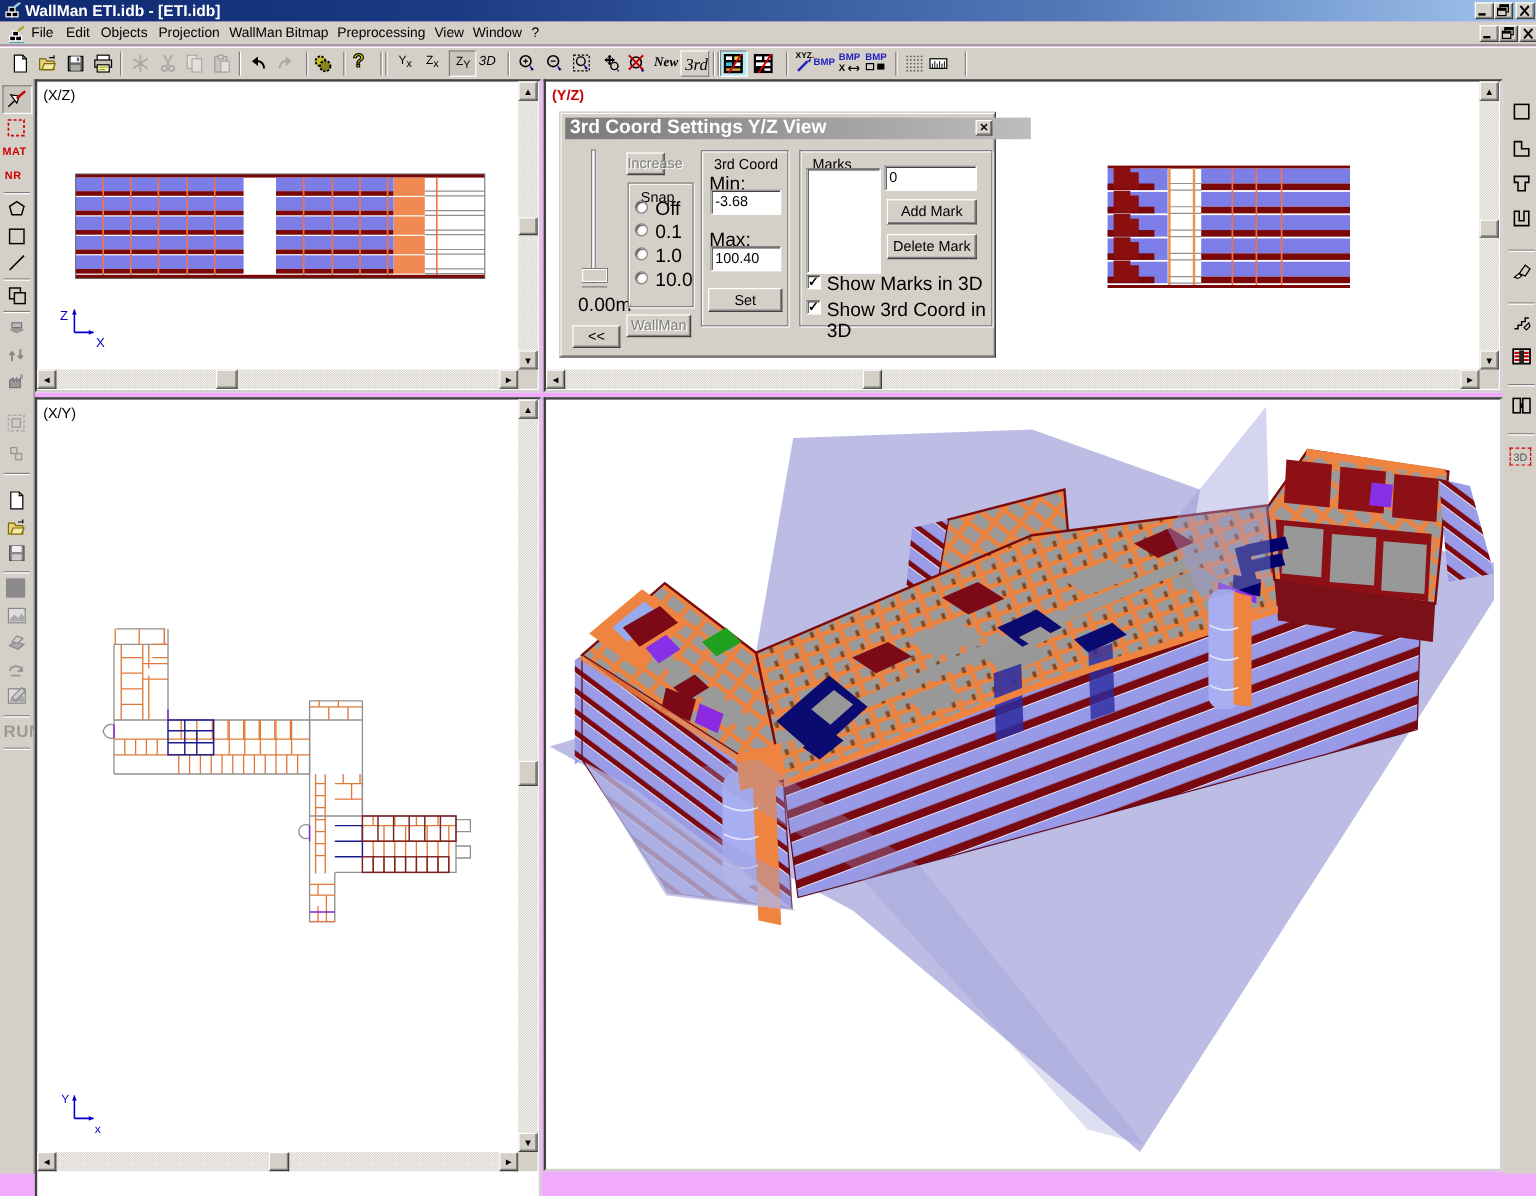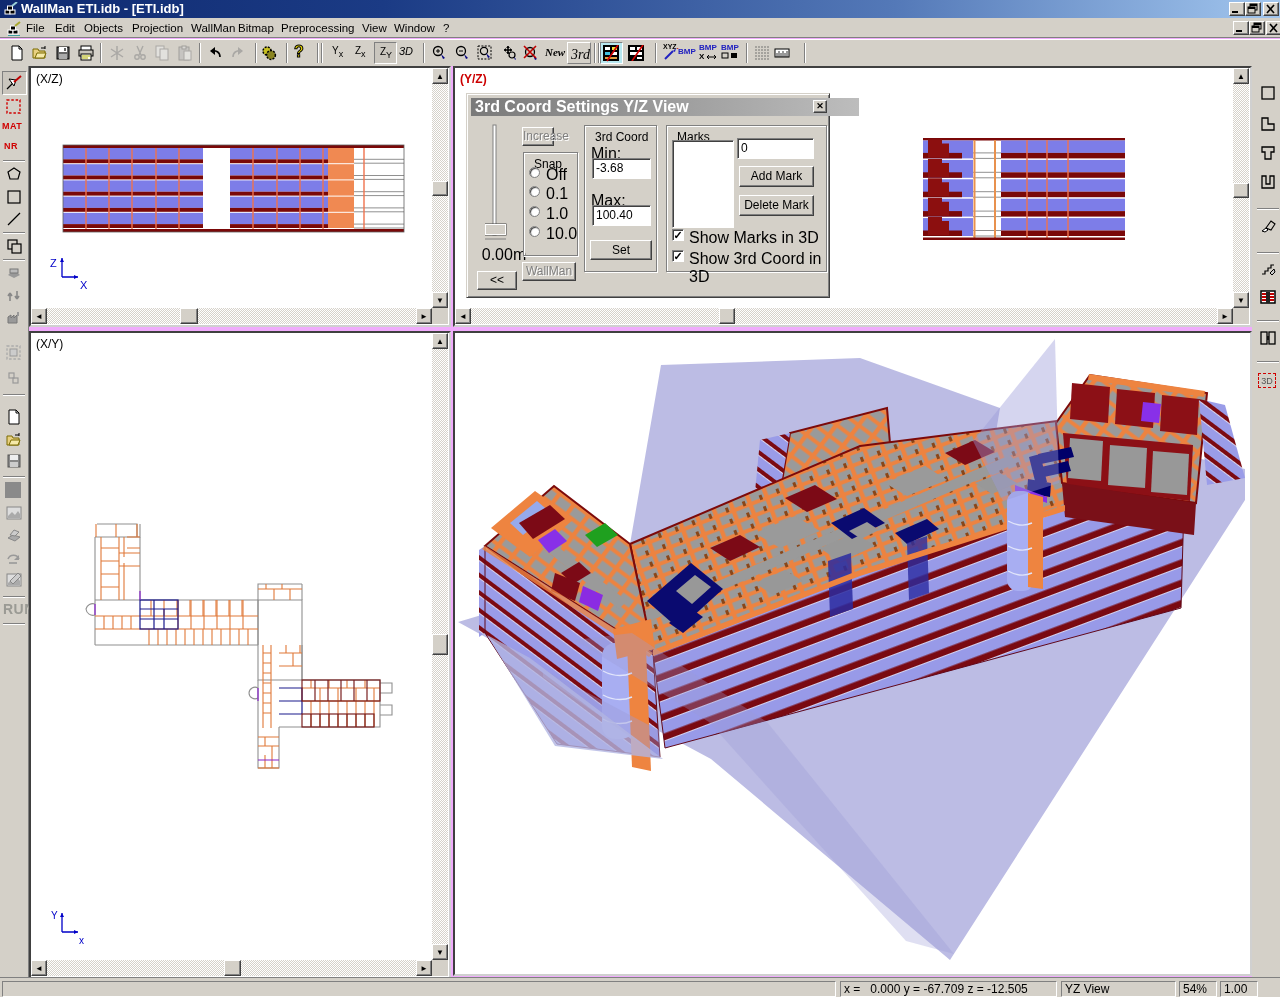--- a/index.html
+++ b/index.html
@@ -758,21 +758,14 @@
     <div class="field" style="left:205px;top:46px;width:62px;height:88px"></div>
     <div class="field" style="left:270px;top:44px;width:77px;height:21px">0</div>
     <div class="btn" style="left:272px;top:72px;width:75px;height:21px;line-height:19px">Add Mark</div>
     <div class="btn" style="left:272px;top:101px;width:75px;height:21px;line-height:19px">Delete Mark</div>
     <div class="cb" style="left:205px;top:135px">✓</div>
     <div class="lbl" style="left:222px;top:135px">Show Marks in 3D</div>
     <div class="cb" style="left:205px;top:156px">✓</div>
     <div class="lbl" style="left:222px;top:156px">Show 3rd Coord in 3D</div>
   </div>
 
-  <div id="status" class="abs">
-    <div class="spanel" style="left:2px;width:834px;"></div>
-    <div class="spanel" style="left:840px;width:217px;">x =&nbsp;&nbsp;&nbsp;0.000 y = -67.709 z = -12.505</div>
-    <div class="spanel" style="left:1061px;width:115px;">YZ View</div>
-    <div class="spanel" style="left:1179px;width:38px;">54%</div>
-    <div class="spanel" style="left:1220px;width:38px;">1.00</div>
-  </div>
 
 </div>
 
 </body></html>

